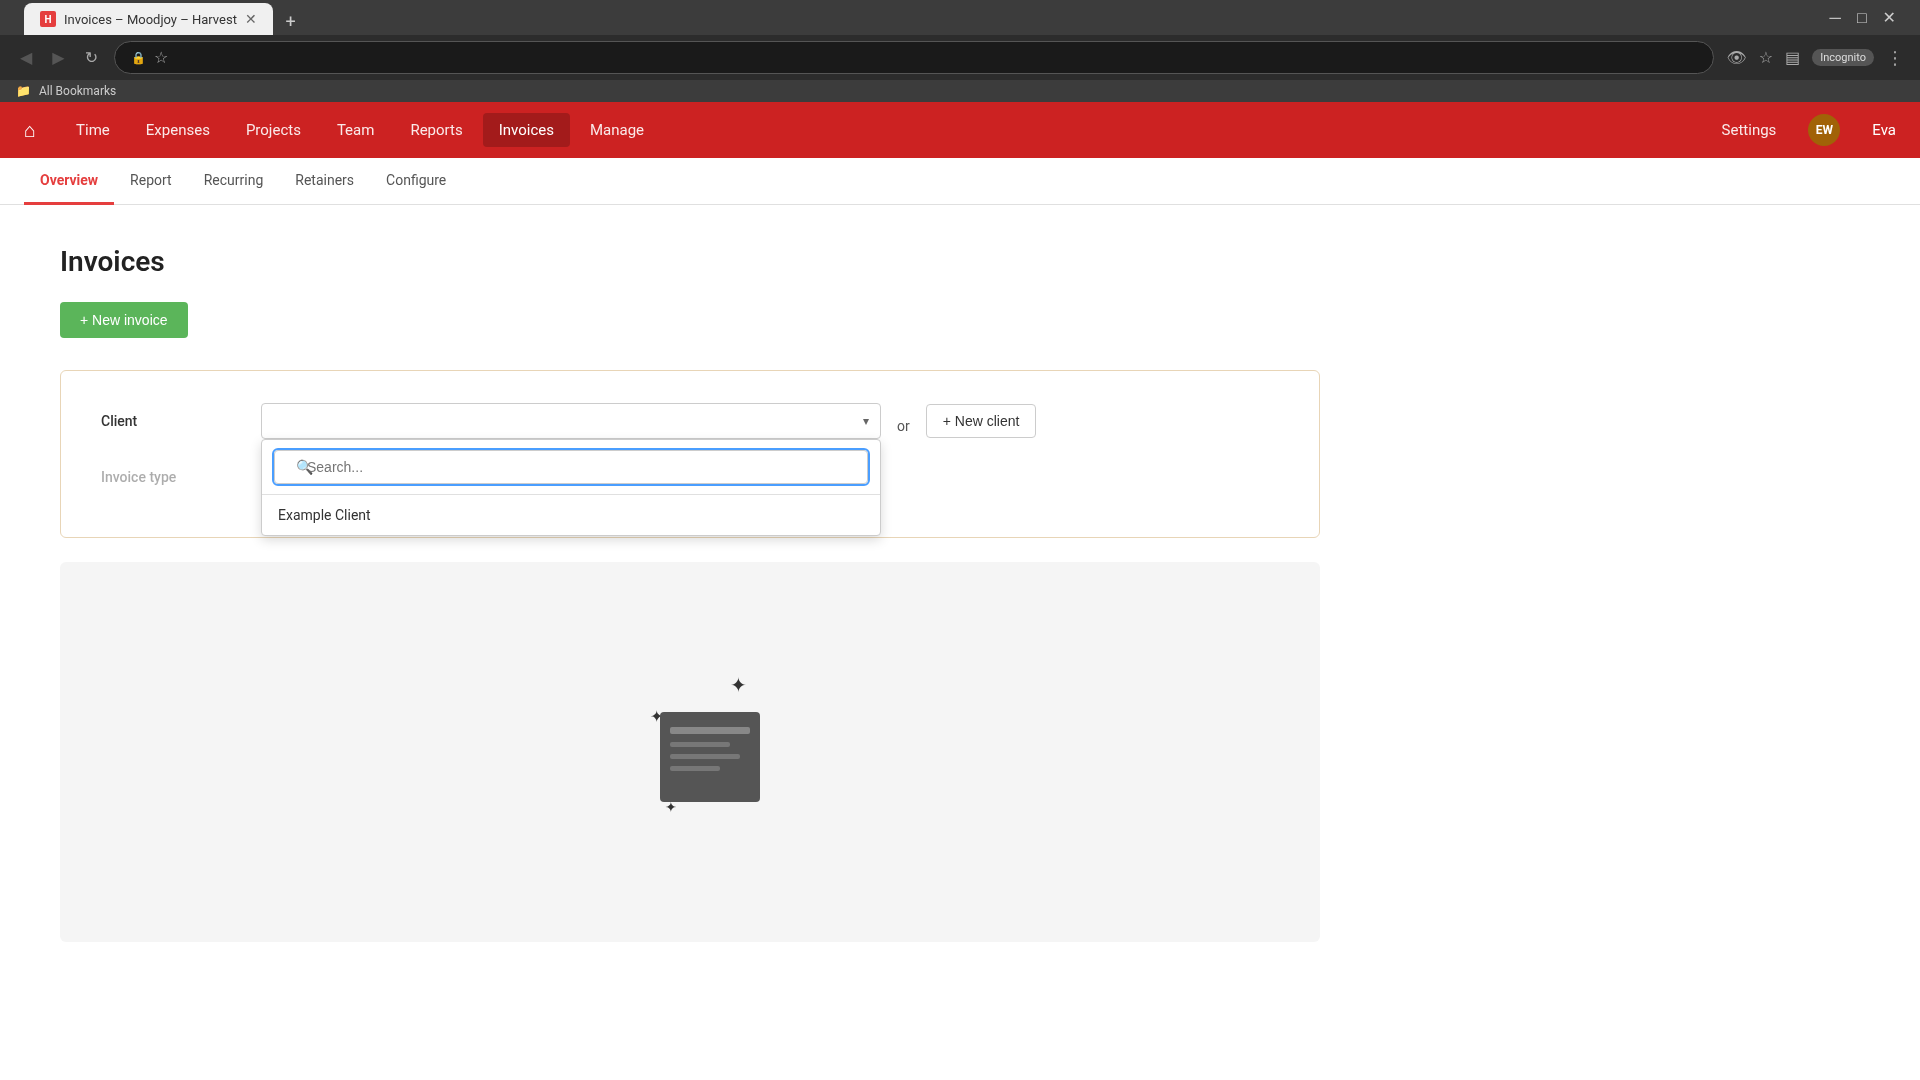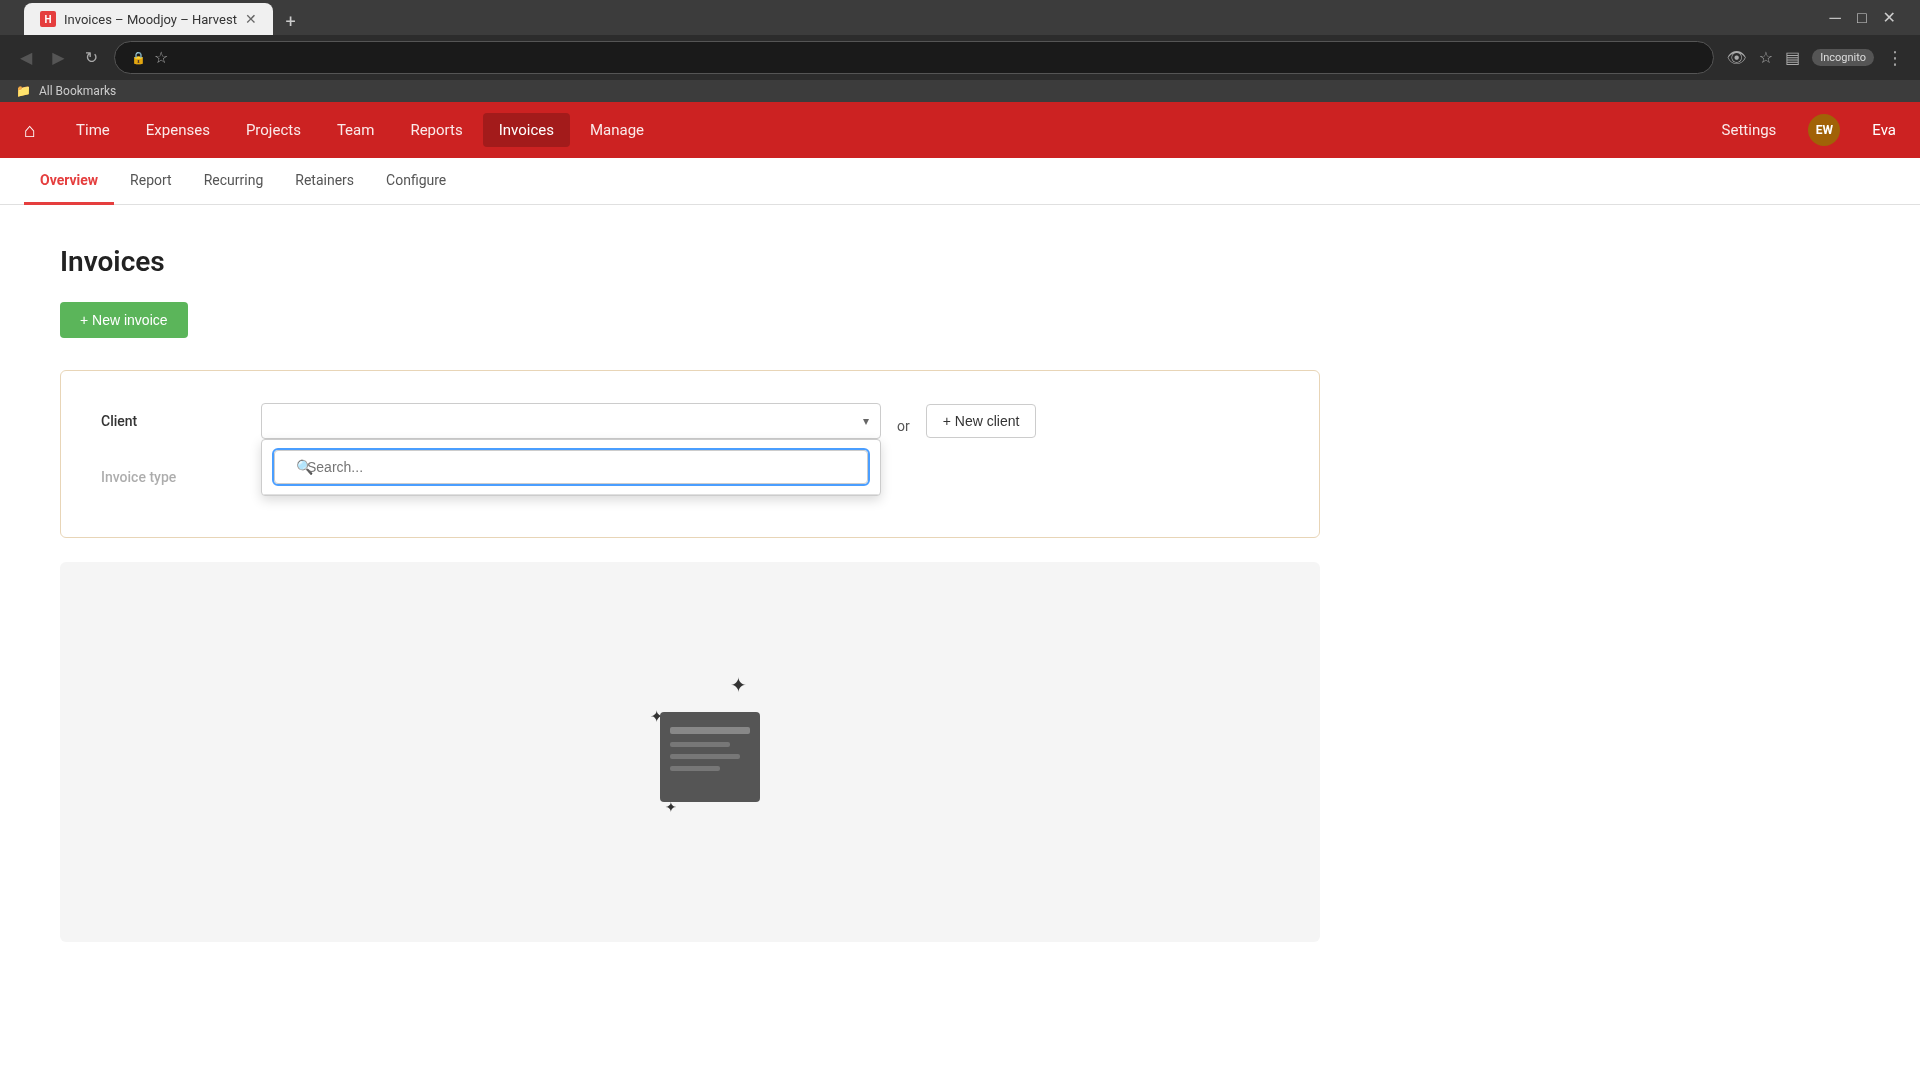--- a/index.html
+++ b/index.html
@@ -167,20 +167,21 @@
             </div>
 
             
             <div class="dropdown-menu">
               <div class="dropdown-search">
                 <div class="dropdown-search-inner">
                   <span class="search-icon-wrap">🔍</span>
                   <input type="text" placeholder="Search..." style="">
                 </div>
               </div>
+              <div class="dropdown-item">Example Client</div>
             </div>
           </div>
 
           <span class="or-text">or</span>
           <button class="new-client-btn">+ New client</button>
         </div>
       </div>
 
       <div class="form-row" style="opacity:0.4;">
         <div class="form-label">Invoice type</div>

